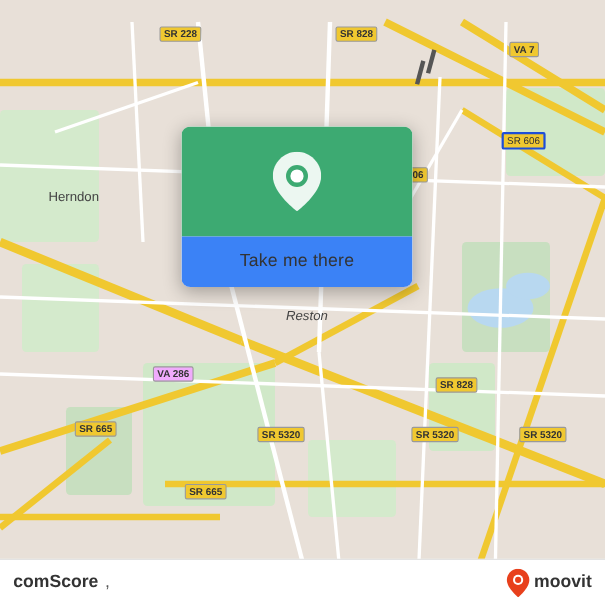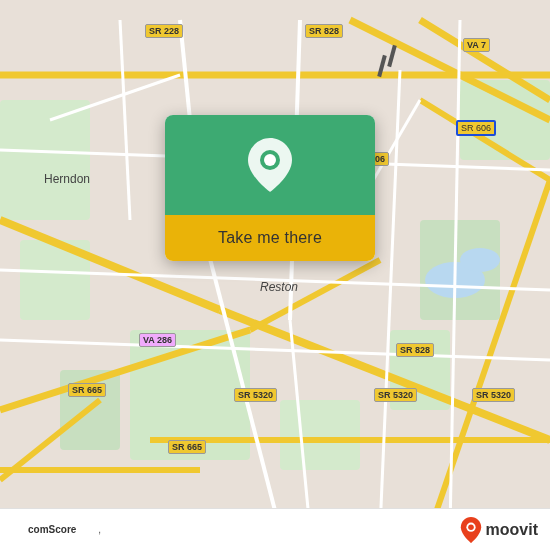--- a/index.html
+++ b/index.html
@@ -51,21 +51,21 @@
     .popup-pin-icon {
       width: 44px;
       height: 54px;
     }
 
     .popup-button {
       display: block;
       width: 100%;
       padding: 14px 0;
       text-align: center;
-      background: #eab308;
+      background: #3b82f6;
       border: none;
       font-size: 16px;
       font-weight: 500;
       color: #333;
       cursor: pointer;
       letter-spacing: 0.2px;
     }
 
     
     .attribution-bar {
@@ -77,23 +77,22 @@
       background: white;
       display: flex;
       align-items: center;
       justify-content: space-between;
       padding: 0 12px;
       z-index: 20;
       border-top: 1px solid #e0e0e0;
     }
 
     .attribution-text {
-      font-size: 10px;
+      font-size: 16px;
       color: #555;
-      margin-left: 16px;
     }
 
     .moovit-logo {
       display: flex;
       align-items: center;
       gap: 4px;
     }
 
     .moovit-pin {
       width: 22px;

